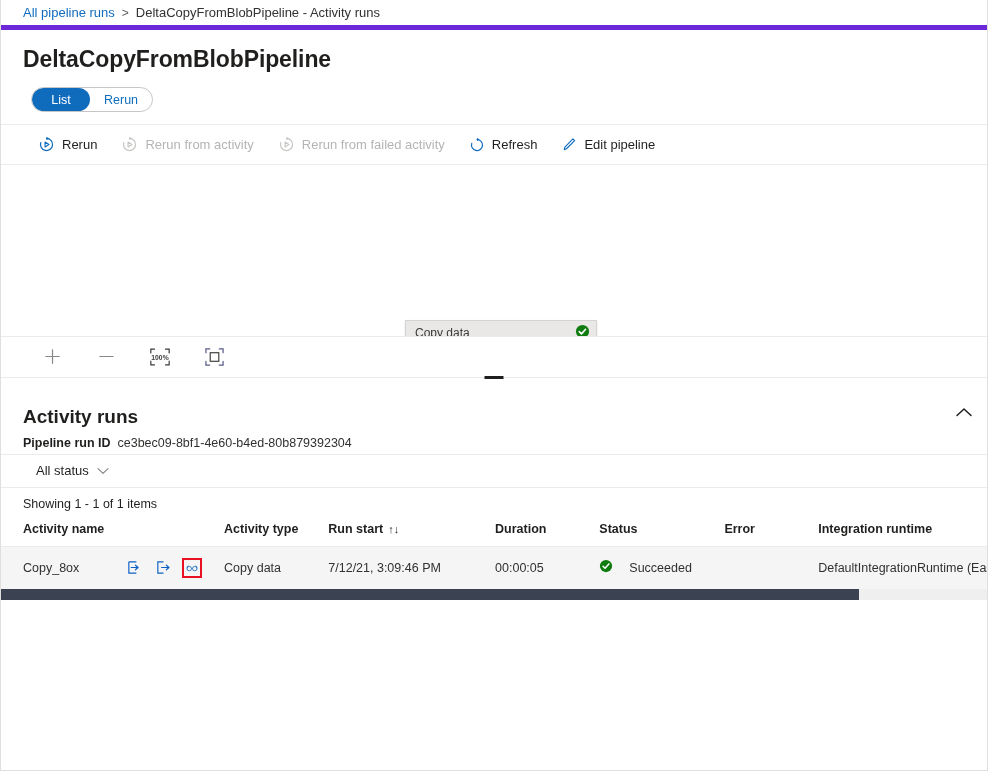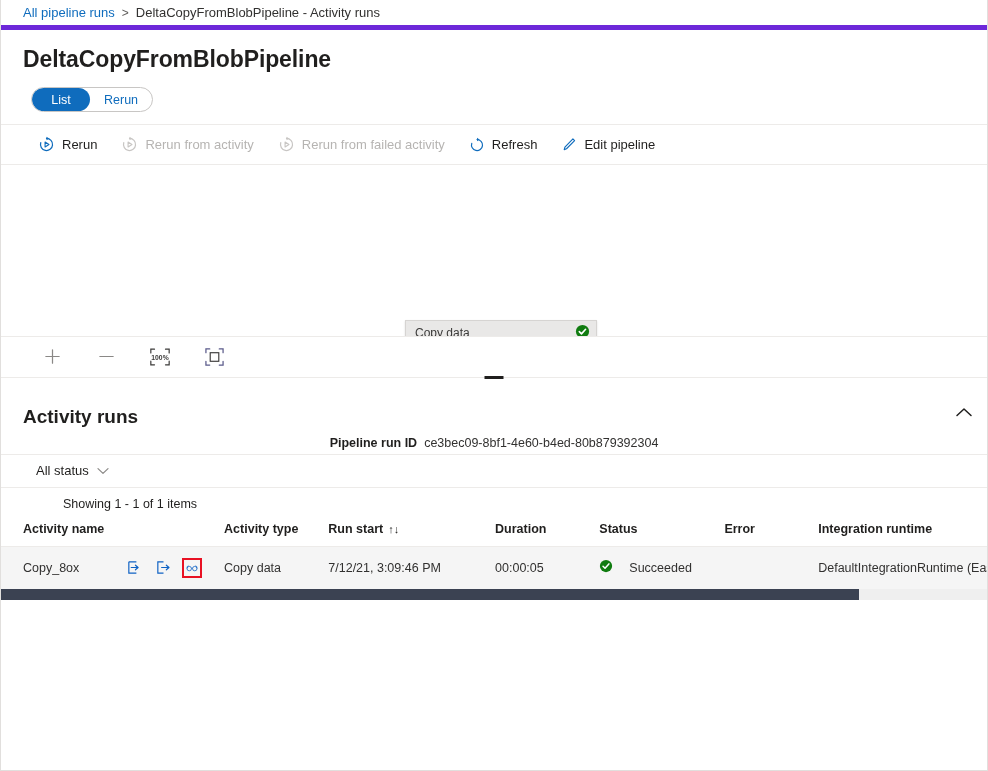--- a/index.html
+++ b/index.html
@@ -163,21 +163,21 @@
   }
   .panel-title { font-size: 19px; font-weight: 600; color: #201f1e; }
   .collapse-btn {
     width: 30px; height: 30px;
     display: flex; align-items: center; justify-content: center;
     cursor: pointer; border-radius: 2px;
   }
   .runid-row {
     padding: 8px 22px 0 22px;
     font-size: 12.5px;
-    display: flex; align-items: baseline; gap: 7px; justify-content: center;
+    display: flex; align-items: baseline; gap: 7px;
   }
   .runid-label { color: #201f1e; font-weight: 600; }
   .runid-value { color: #323130; }
 
   .filter-bar {
     margin-top: 4px;
     border-top: 1px solid #edebe9;
     border-bottom: 1px solid #edebe9;
     height: 34px;
     display: flex; align-items: center;
@@ -186,21 +186,20 @@
   .filter-pill {
     display: flex; align-items: center; gap: 8px;
     font-size: 13px; color: #201f1e;
     padding: 4px 9px; cursor: pointer; border-radius: 2px;
   }
 
   .showing {
     padding: 9px 0 0 22px;
     font-size: 12.5px;
     color: #201f1e;
-    margin-left: 40px;
   }
 
   
   .tbl-viewport { position: relative; overflow: hidden; }
   .tbl { width: 1130px; border-collapse: collapse; table-layout: fixed; }
   .tbl th {
     text-align: left;
     font-size: 12.5px;
     font-weight: 600;
     color: #201f1e;

